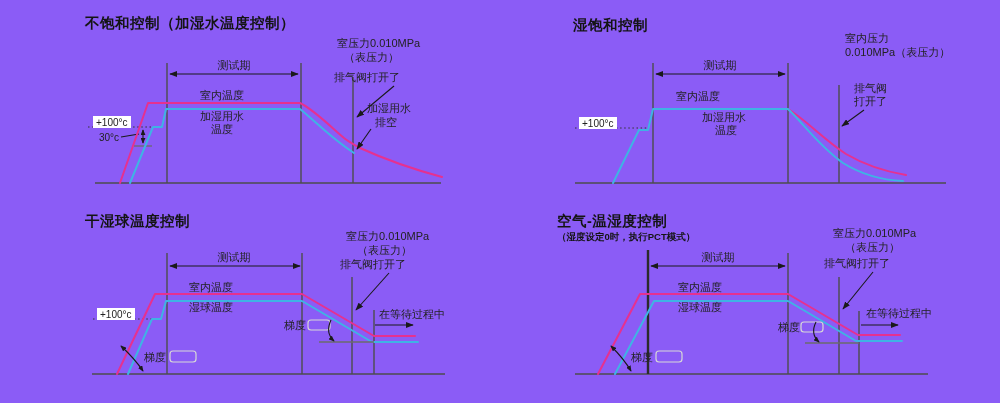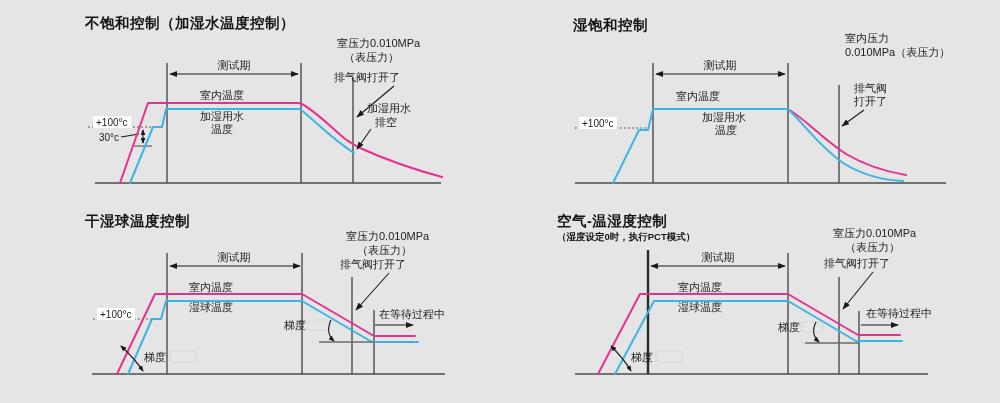--- a/index.html
+++ b/index.html
@@ -1,16 +1,16 @@
 <!DOCTYPE html>
 <html><head>
 <meta charset="utf-8">
 <style>
   html,body{margin:0;padding:0;background:#ffffff;}
-  #stage{position:relative;width:1000px;height:403px;background:#e5e5e5;overflow:hidden;text-decoration:underline;}
+  #stage{position:relative;width:1000px;height:403px;background:#8b5cf6;overflow:hidden;text-decoration:underline;}
   svg{display:block;}
   text{font-family:"Liberation Sans","DejaVu Sans",sans-serif;fill:#222222;}
   .t-title{font-size:14.5px;font-weight:bold;fill:#141414;letter-spacing:.5px;}
   .t-sub{font-size:9.5px;font-weight:bold;fill:#141414;}
   .t-label{font-size:11px;}
   .t-small{font-size:10px;}
   .curve{fill:none;stroke-width:2;stroke-linejoin:round;stroke-linecap:round;}
   .axis{stroke:#4d4d4d;stroke-width:1.6;}
   .vline{stroke:#4d4d4d;stroke-width:1.4;}
   .vline-bold{stroke:#2b2b2b;stroke-width:2.4;}

